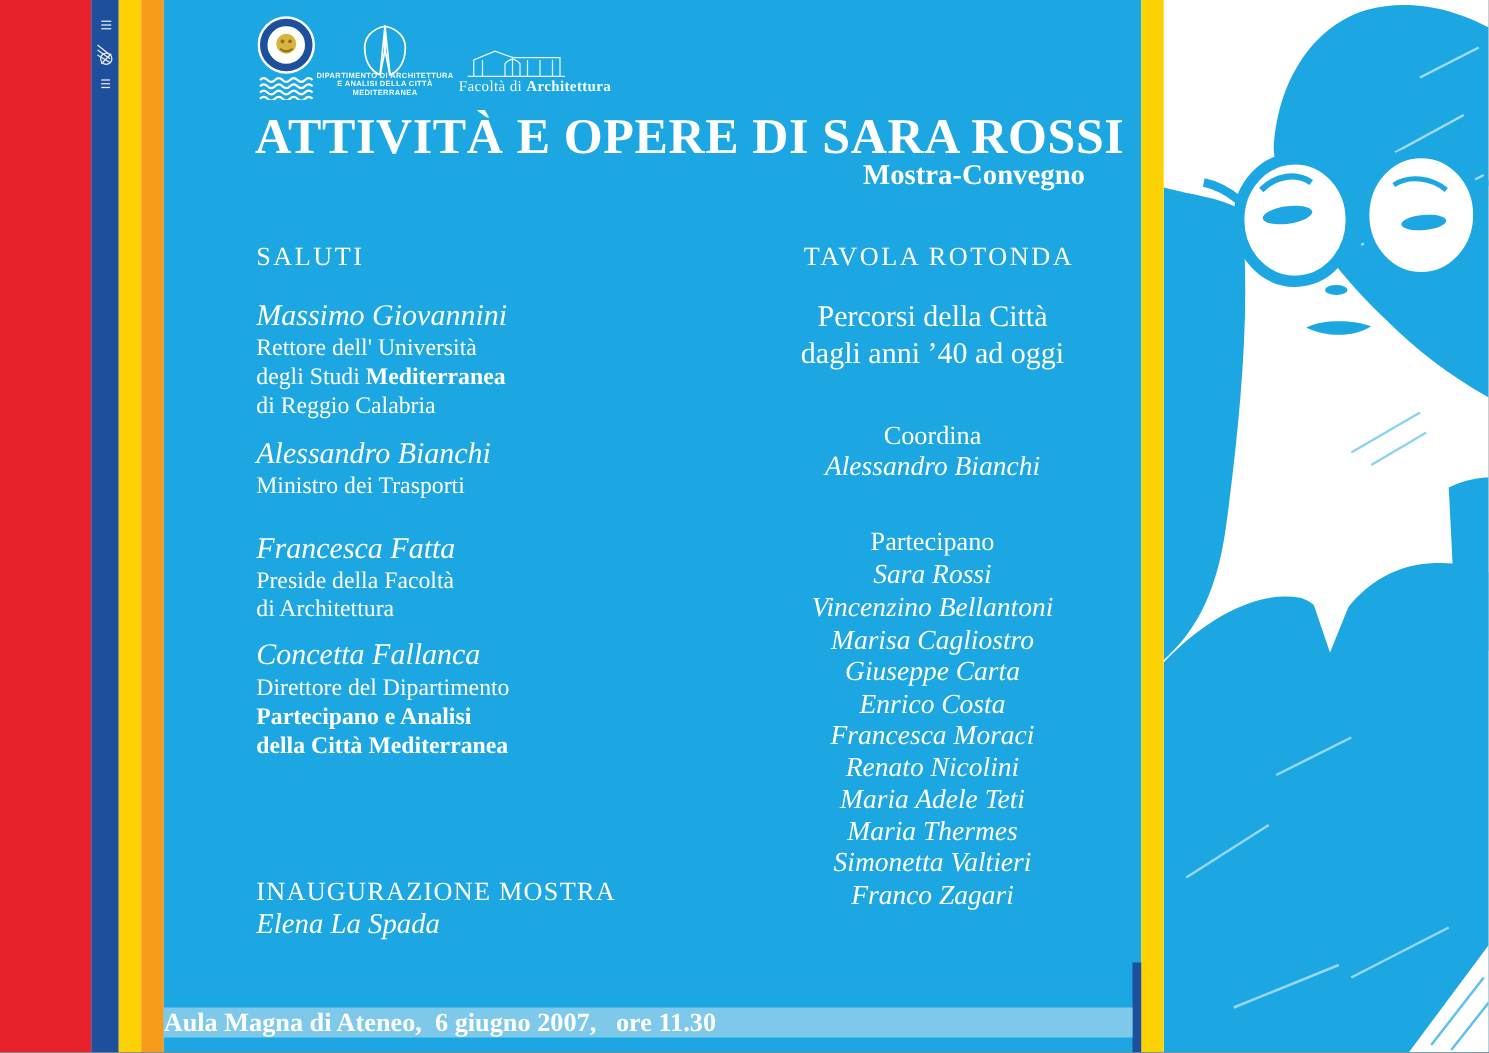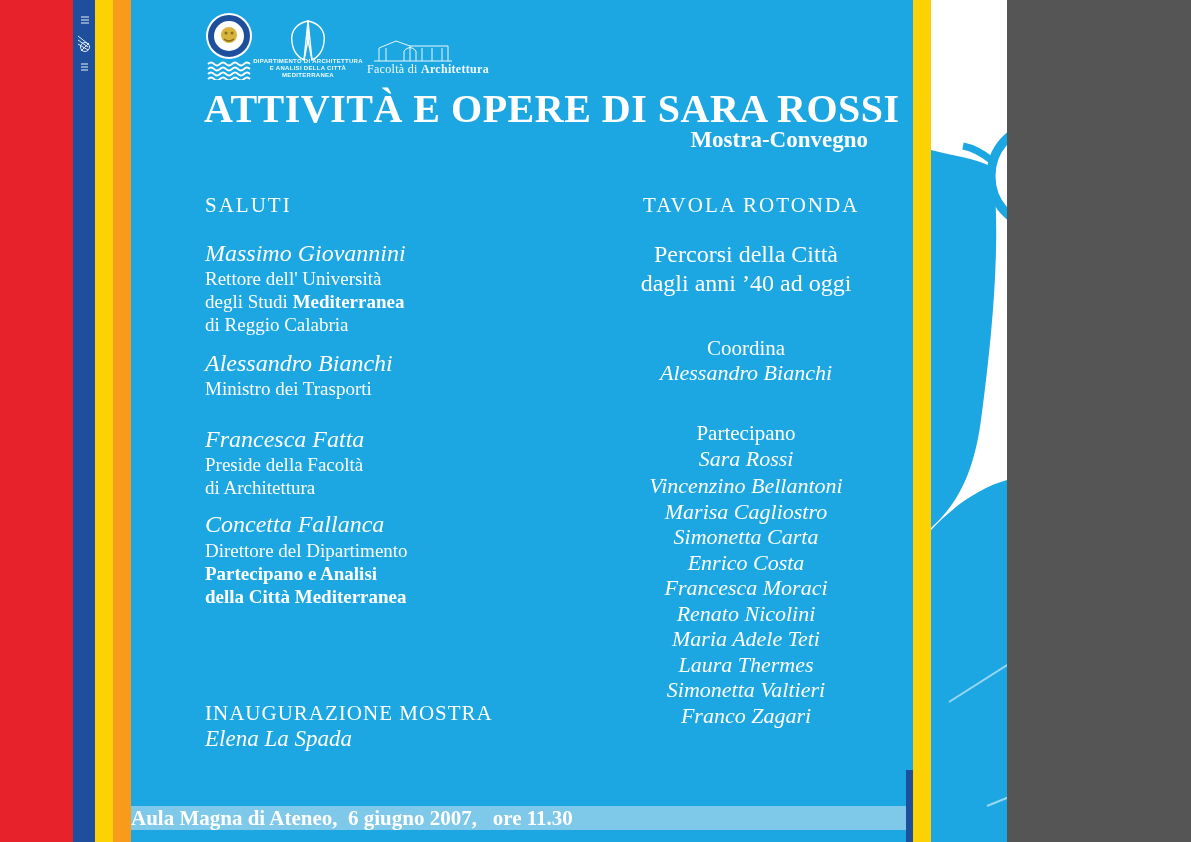--- a/index.html
+++ b/index.html
@@ -1,16 +1,16 @@
 <!DOCTYPE html>
 <html><head>
 <meta charset="utf-8">
 <style>
   html,body{margin:0;padding:0;background:#555;}
-  .poster{position:relative;width:1007px;height:842px;overflow:hidden;
+  .poster{position:relative;width:1191px;height:842px;overflow:hidden;
           font-family:"Liberation Serif",serif;color:#fff;background:#fff;}
   .abs{position:absolute;}
   .stripe{position:absolute;top:0;height:842px;}
   .caps-head{font-size:21px;letter-spacing:2px;}
   .name-it{font-style:italic;font-size:24px;}
   .role{font-size:19px;line-height:23px;}
   .title{font-size:40px;font-weight:bold;letter-spacing:.5px;white-space:nowrap;}
   .subtitle{font-size:23px;font-weight:bold;text-align:right;}
   .rcol{width:240px;text-align:center;}
   .topic{font-size:24px;font-weight:normal;line-height:29px;}
@@ -137,26 +137,26 @@
 
   <div class="abs rcol label" style="left:626px;top:336px">Coordina</div>
   <div class="abs rcol part-name" style="left:626px;top:360px">Alessandro Bianchi</div>
 
   <div class="abs rcol label" style="left:626px;top:421px">Partecipano</div>
   <div class="abs rcol part-name" style="left:626px;top:446px">Sara Rossi</div>
 
   <div class="abs rcol part-list" style="left:626px;top:473px">
     <div>Vincenzino Bellantoni</div>
     <div>Marisa Cagliostro</div>
-    <div>Simonetta Carta</div>
+    <div>Giuseppe Carta</div>
     <div>Enrico Costa</div>
     <div>Francesca Moraci</div>
     <div>Renato Nicolini</div>
     <div>Maria Adele Teti</div>
-    <div>Laura Thermes</div>
+    <div>Maria Thermes</div>
     <div>Simonetta Valtieri</div>
     <div>Franco Zagari</div>
   </div>
 
   <div class="abs band" style="left:131px;top:806px;width:775px">Aula Magna di Ateneo,  6 giugno 2007,   ore 11.30</div>
 
   <svg class="abs" style="left:931px;top:0" width="260" height="842" viewBox="0 0 260 842">
     <rect x="0" y="0" width="260" height="842" fill="#fff"></rect>
 
     <path d="M0,150 C22,156 46,158 62,168 C70,240 62,330 50,420 C42,480 22,508 0,528 Z" fill="#1CA7E2"></path>

